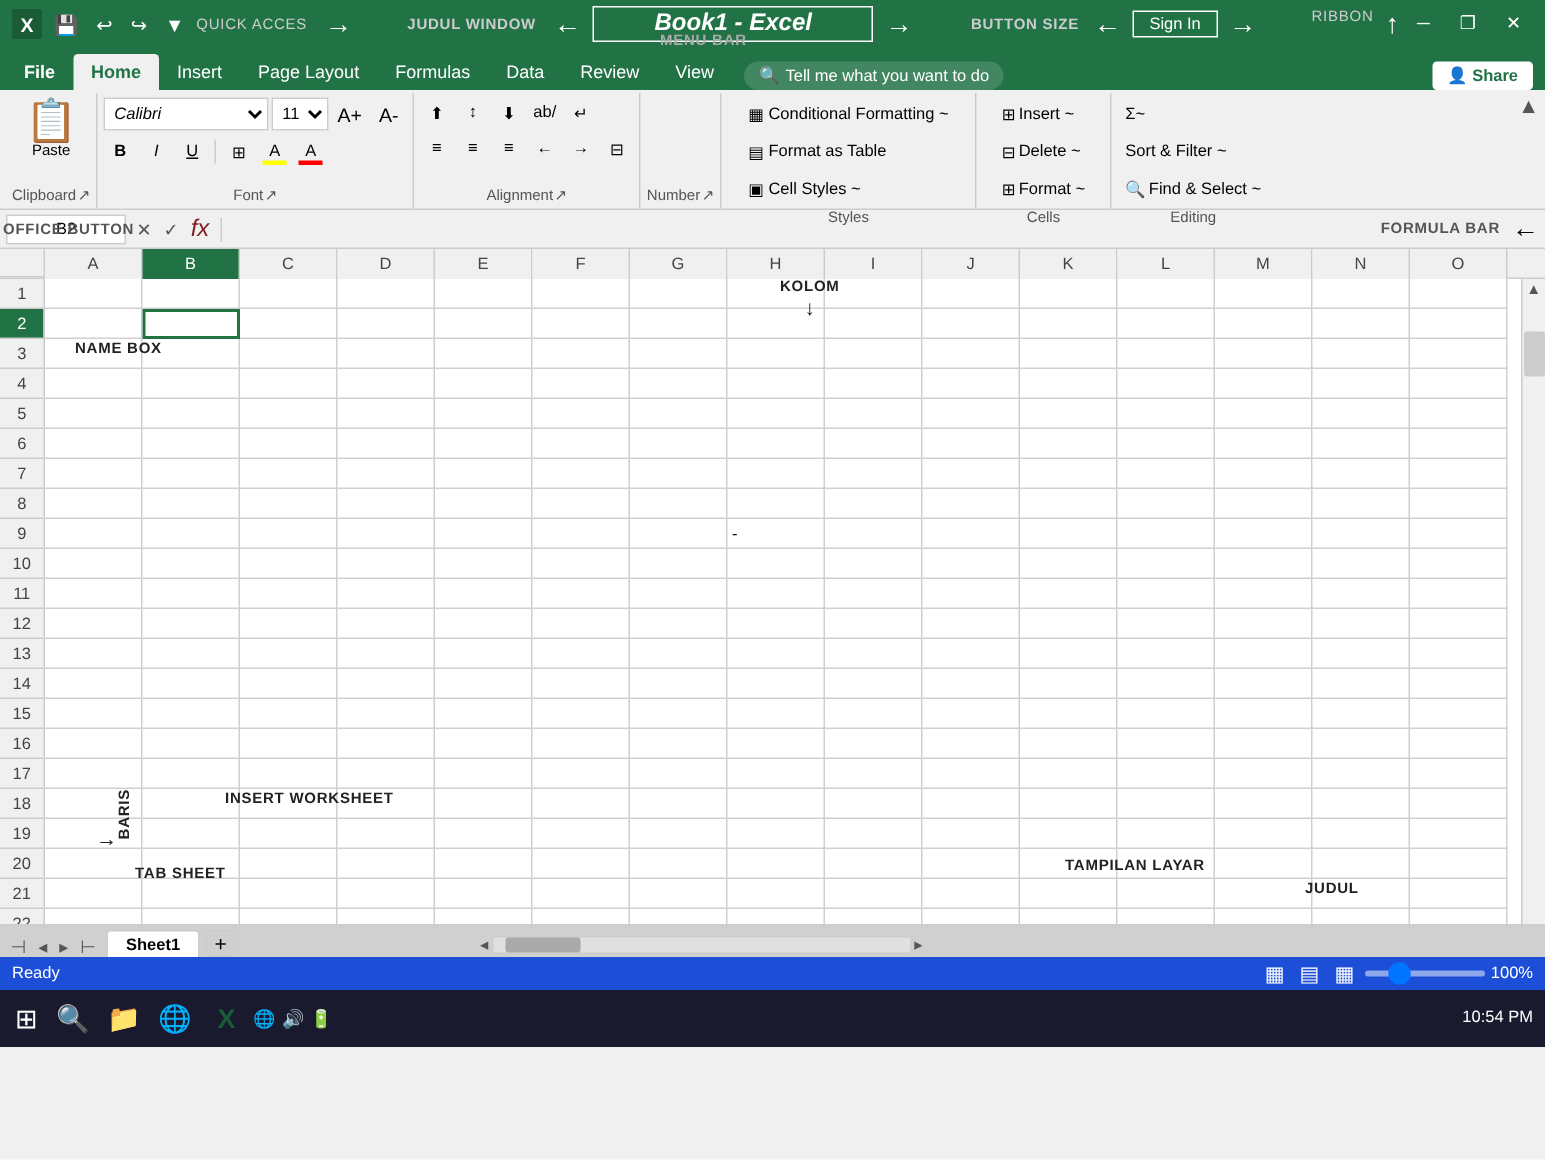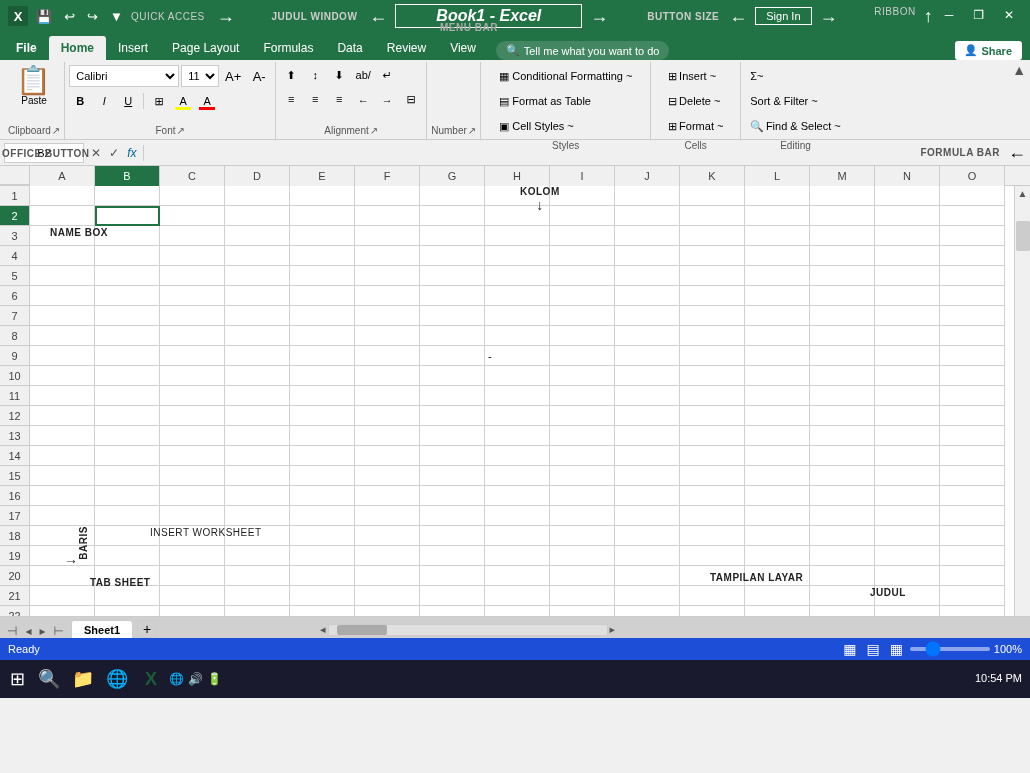--- a/index.html
+++ b/index.html
@@ -72,21 +72,21 @@
       padding: 2px 4px;
       min-width: fit-content;
     }
     .ribbon-group-content { display: flex; align-items: flex-start; gap: 2px; flex: 1; }
     .ribbon-group-label { font-size: 10px; color: #555; margin-top: auto; padding: 2px 0 1px; display: flex; align-items: center; gap: 1px; }
     .ribbon-group-label .expand-btn { font-size: 10px; cursor: pointer; }
 
     
     .font-group-content { display: flex; flex-direction: column; gap: 2px; }
     .font-row { display: flex; align-items: center; gap: 2px; }
-    .font-select { height: 22px; font-size: 11px; border: 1px solid #ccc; background: white; padding: 0 2px; width: 110px; }
+    .font-select { height: 22px; font-size: 11px; border: 1px solid #ccc; background: white; padding: 0 2px; width: 110px; font-style: italic; }
     .font-size-select { height: 22px; font-size: 11px; border: 1px solid #ccc; background: white; padding: 0 2px; width: 38px; }
     .font-btn { height: 22px; min-width: 22px; border: 1px solid transparent; background: transparent; cursor: pointer; font-size: 11px; display: flex; align-items: center; justify-content: center; }
     .font-btn.bold { font-weight: bold; }
     .font-btn.italic { font-style: italic; }
     .font-btn.underline { text-decoration: underline; }
     .font-btn-lg { height: 24px; min-width: 24px; border: 1px solid transparent; background: transparent; cursor: pointer; font-size: 13px; display: flex; align-items: center; justify-content: center; }
 
     
     .align-group-content { display: flex; flex-direction: column; gap: 2px; }
     .align-row { display: flex; align-items: center; gap: 2px; }
@@ -471,21 +471,21 @@
   </div>
 
   <button class="ribbon-collapse-btn">▲</button>
 </div>
 
 <div class="formula-bar">
   <input class="name-box" type="text" value="B2" style="">
   <div class="formula-bar-btns">
     <button class="fbar-btn">✕</button>
     <button class="fbar-btn">✓</button>
-    <span style="font-style:italic;font-size:12px;color:#0369a1;padding:0 3px;">fx</span>
+    <span style="font-style:italic;font-size:16px;color:#7f1d1d;padding:0 3px;">fx</span>
   </div>
   <div class="fbar-separator"></div>
   <input class="formula-input" type="text" style="">
   <span style="margin-left:20px;font-size:10px;font-weight:bold;color:#555;letter-spacing:0.5px;text-align:right;">FORMULA BAR</span>
   <span style="font-size:18px;margin-left:4px;">←</span>
 </div>
 
 <div class="spreadsheet-main" style="height:450px;display:flex;flex-direction:column;overflow:hidden;background:white;position:relative;">
 
   <div class="sheet-header-row">
@@ -878,21 +878,21 @@
       <div style="position:absolute;top:0;left:490px;display:flex;flex-direction:column;align-items:center;pointer-events:none;">
         <span style="font-size:10px;font-weight:bold;color:#222;letter-spacing:0.5px;">KOLOM</span>
         <span style="font-size:14px;color:#222;">↓</span>
       </div>
 
       <div style="position:absolute;top:40px;left:20px;pointer-events:none;">
         <span style="font-size:10px;font-weight:bold;color:#222;letter-spacing:0.5px;">NAME BOX</span>
       </div>
 
       <div style="position:absolute;top:340px;left:120px;pointer-events:none;">
-        <span style="font-size:10px;font-weight:normal;color:#222;letter-spacing:0.5px;">INSERT WORKSHEET</span>
+        <span style="font-size:10px;font-weight:bold;color:#222;letter-spacing:0.5px;">INSERT WORKSHEET</span>
       </div>
 
       <div style="position:absolute;top:340px;left:48px;writing-mode:vertical-rl;text-orientation:mixed;transform:rotate(180deg);pointer-events:none;">
         <span style="font-size:10px;font-weight:bold;color:#222;letter-spacing:0.5px;">BARIS</span>
       </div>
 
       <div style="position:absolute;top:365px;left:34px;font-size:14px;color:#222;pointer-events:none;">→</div>
 
       <div style="position:absolute;top:390px;left:60px;pointer-events:none;">
         <span style="font-size:10px;font-weight:bold;color:#222;letter-spacing:0.5px;">TAB SHEET</span>

